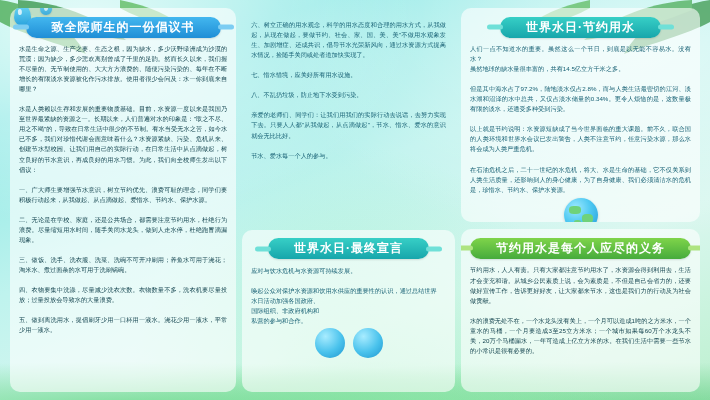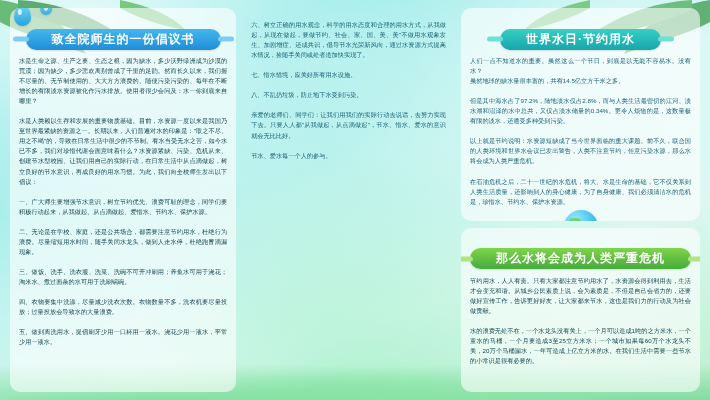--- a/index.html
+++ b/index.html
@@ -16,21 +16,21 @@
   .page{position:absolute;inset:0;display:flex;gap:6px;padding:8px 10px;box-sizing:border-box;}
   .col{flex:1;display:flex;flex-direction:column;gap:7px;position:relative;z-index:3;}
   .col.c1{flex:1.02}
   .col.c2{flex:0.96}
   .col.c3{flex:1.0}
 
   
   .panel{
     position:relative;
     border-radius:10px;
-    padding:18px 9px 8px 9px;
+    padding:6px 9px 8px 9px;
     box-sizing:border-box;
   }
   .panel.white{background:rgba(255,255,255,.60);}
   .panel.plain{background:transparent;}
 
   .hdr{
     position:relative;
     height:26px;
     display:flex;align-items:center;justify-content:center;
     margin:0 auto 4px auto;
@@ -170,20 +170,41 @@
 七、惜水惜境，应关好所有用水设施。
 
 八、不乱扔垃圾，防止地下水受到污染。
 
 亲爱的老师们、同学们：让我们用我们的实际行动去说话，去努力实现下去。只要人人都"从我做起，从点滴做起"，节水、惜水、爱水的意识就会无比比好。
 
 节水、爱水每一个人的参与。</div>
     </div>
 
 
+    <div class="panel white" style="flex:0.95;overflow:hidden;">
+      <div class="hdr">
+        <span class="ribbon teal">世界水日·最终宣言</span>
+      </div>
+      <div class="body-txt mid">应对与饮水危机与水资源可持续发展。
+
+唤起公众对保护水资源和饮用水供应的重要性的认识，通过总结世界
+水日活动加强各国政府、
+国际组织、非政府机构和
+私营的参与和合作。</div>
+      <div class="mascot-row">
+        <span class="mascot">
+          <span class="head"></span>
+
+        </span>
+        <span class="mascot">
+          <span class="head"></span>
+
+        </span>
+      </div>
+    </div>
   </div>
 
   <div class="col c3">
     <div class="panel white" style="flex:1.35;overflow:hidden;">
       <div class="hdr">
         <span class="ribbon teal">世界水日·节约用水</span>
       </div>
       <div class="body-txt mid">人们一点不知道水的重要。虽然这么一个节日，到底是以无能不容易水。没有水？
 虽然地球的缺水量很丰富的，共有14.5亿立方千米之多。
 
@@ -196,21 +217,21 @@
         <span class="earth">
           <span class="land l1"></span>
             <span class="land l2"></span>
             <span class="land l3"></span>
         </span>
       </div>
     </div>
 
     <div class="panel white" style="flex:1.0;overflow:hidden;">
       <div class="hdr">
-        <span class="ribbon green">那么水将会成为人类严重危机</span>
+        <span class="ribbon green">节约用水是每个人应尽的义务</span>
       </div>
       <div class="body-txt dark">节约用水，人人有责。只有大家都注意节约用水了，水资源会得到利用去，生活才会变充和谐。从城乡公民素质上说，会为素质是，不但是自己会省力的，还要做好宣传工作，告诉更好好友，让大家都来节水，这也是我们力的行动及为社会做贡献。
 
 水的浪费无处不在，一个水龙头没有关上，一个月可以造成1吨的之方米水，一个童水的马桶，一个月要造成3至25立方米水；一个城市如果每60万个水龙头不关，20万个马桶漏水，一年可造成上亿立方米的水。在我们生活中需要一些节水的小常识是很有必要的。</div>
     </div>
   </div>
 
 </div>
 
 </body></html>

